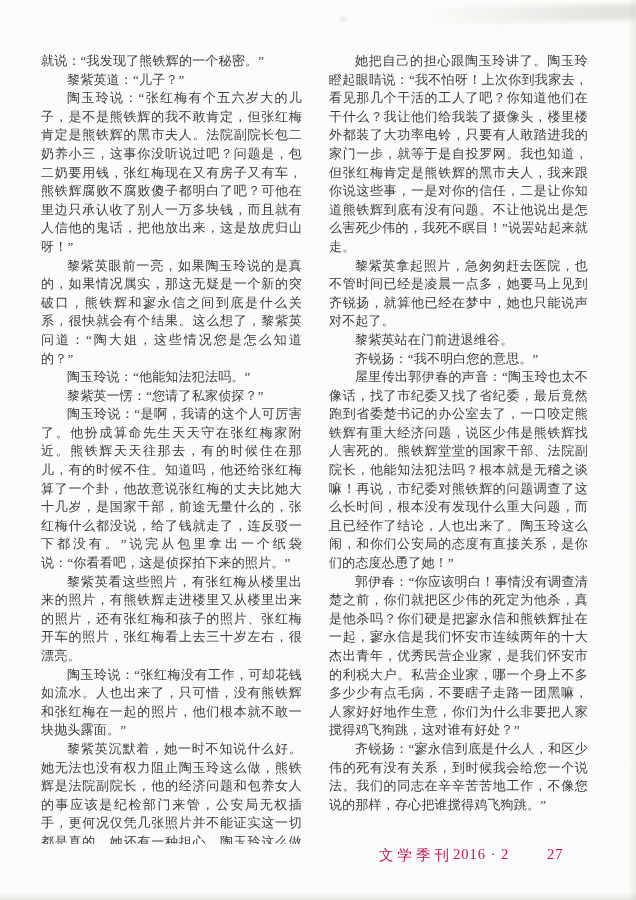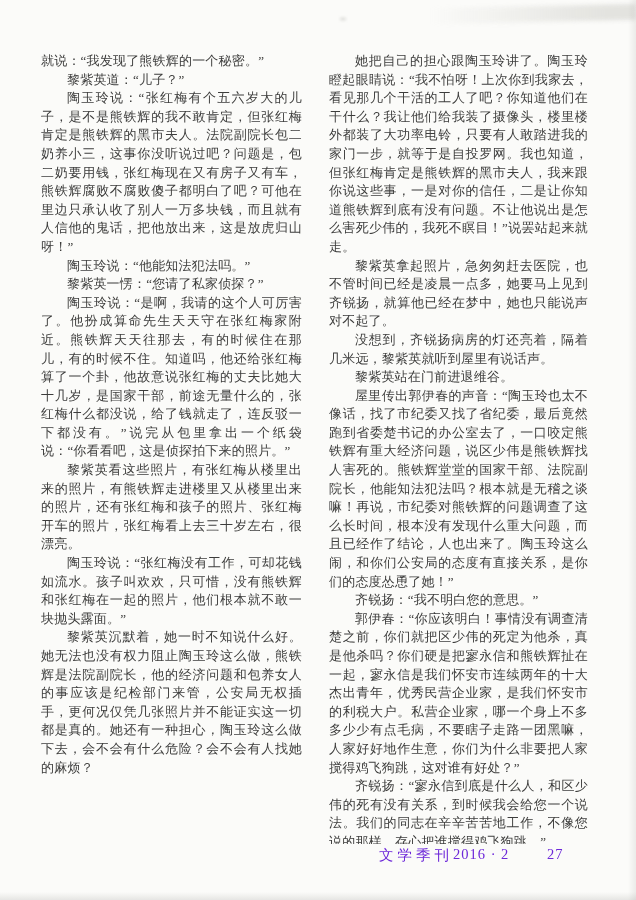--- a/index.html
+++ b/index.html
@@ -50,21 +50,21 @@
     margin: 0;
     text-indent: 2em;
     word-break: break-all;
   }
   .column p.no-indent { text-indent: 0; }
   #left-col  { left: 41px;  width: 261px; height: 792px; overflow: hidden; }
   #right-col { left: 329px; width: 259px; height: 792px; overflow: hidden; }
   .footer {
     position: absolute;
     top: 846px; left: 329px; width: 259px; height: 22px;
-    color: #6d28d9;
+    color: #be185d;
     font-size: 14.5px;
   }
   .footer .journal {
     position: absolute; left: 50px; top: 0;
     letter-spacing: 4px;
   }
   .footer .issue {
     position: absolute; left: 124px; top: 0;
     letter-spacing: 1px;
   }
@@ -78,35 +78,35 @@
 
 <div class="page">
 
   <div class="smudge-top-right"></div>
   <div class="smudge-top-dot"></div>
 
   <div class="column" id="left-col">
     <p class="no-indent">就说：“我发现了熊铁辉的一个秘密。”</p>
     <p>黎紫英道：“儿子？”</p>
     <p>陶玉玲说：“张红梅有个五六岁大的儿子，是不是熊铁辉的我不敢肯定，但张红梅肯定是熊铁辉的黑市夫人。法院副院长包二奶养小三，这事你没听说过吧？问题是，包二奶要用钱，张红梅现在又有房子又有车，熊铁辉腐败不腐败傻子都明白了吧？可他在里边只承认收了别人一万多块钱，而且就有人信他的鬼话，把他放出来，这是放虎归山呀！”</p>
+    <p>黎紫英眼前一亮，如果陶玉玲说的是真的，如果情况属实，那这无疑是一个新的突破口，熊铁辉和寥永信之间到底是什么关系，很快就会有个结果。这么想了，黎紫英问道：“陶大姐，这些情况您是怎么知道的？”</p>
     <p>陶玉玲说：“他能知法犯法吗。”</p>
     <p>黎紫英一愣：“您请了私家侦探？”</p>
     <p>陶玉玲说：“是啊，我请的这个人可厉害了。他扮成算命先生天天守在张红梅家附近。熊铁辉天天往那去，有的时候住在那儿，有的时候不住。知道吗，他还给张红梅算了一个卦，他故意说张红梅的丈夫比她大十几岁，是国家干部，前途无量什么的，张红梅什么都没说，给了钱就走了，连反驳一下都没有。”说完从包里拿出一个纸袋说：“你看看吧，这是侦探拍下来的照片。”</p>
     <p>黎紫英看这些照片，有张红梅从楼里出来的照片，有熊铁辉走进楼里又从楼里出来的照片，还有张红梅和孩子的照片、张红梅开车的照片，张红梅看上去三十岁左右，很漂亮。</p>
-    <p>陶玉玲说：“张红梅没有工作，可却花钱如流水。孩子叫欢欢，只可惜，没有熊铁辉和张红梅在一起的照片，他们根本就不敢一块抛头露面。”</p>
+    <p>陶玉玲说：“张红梅没有工作，可却花钱如流水。人也出来了，只可惜，没有熊铁辉和张红梅在一起的照片，他们根本就不敢一块抛头露面。”</p>
     <p>黎紫英沉默着，她一时不知说什么好。她无法也没有权力阻止陶玉玲这么做，熊铁辉是法院副院长，他的经济问题和包养女人的事应该是纪检部门来管，公安局无权插手，更何况仅凭几张照片并不能证实这一切都是真的。她还有一种担心，陶玉玲这么做下去，会不会有什么危险？会不会有人找她的麻烦？</p>
   </div>
 
   <div class="column" id="right-col">
     <p>她把自己的担心跟陶玉玲讲了。陶玉玲瞪起眼睛说：“我不怕呀！上次你到我家去，看见那几个干活的工人了吧？你知道他们在干什么？我让他们给我装了摄像头，楼里楼外都装了大功率电铃，只要有人敢踏进我的家门一步，就等于是自投罗网。我也知道，但张红梅肯定是熊铁辉的黑市夫人，我来跟你说这些事，一是对你的信任，二是让你知道熊铁辉到底有没有问题。不让他说出是怎么害死少伟的，我死不瞑目！”说罢站起来就走。</p>
     <p>黎紫英拿起照片，急匆匆赶去医院，也不管时间已经是凌晨一点多，她要马上见到齐锐扬，就算他已经在梦中，她也只能说声对不起了。</p>
-    <p>没想到，齐锐扬病房的灯还亮着，隔着几米远，黎紫英就听到屋里有说话声。</p>
     <p>黎紫英站在门前进退维谷。</p>
+    <p>齐锐扬：“我不明白您的意思。”</p>
     <p>屋里传出郭伊春的声音：“陶玉玲也太不像话，找了市纪委又找了省纪委，最后竟然跑到省委楚书记的办公室去了，一口咬定熊铁辉有重大经济问题，说区少伟是熊铁辉找人害死的。熊铁辉堂堂的国家干部、法院副院长，他能知法犯法吗？根本就是无稽之谈嘛！再说，市纪委对熊铁辉的问题调查了这么长时间，根本没有发现什么重大问题，而且已经作了结论，人也出来了。陶玉玲这么闹，和你们公安局的态度有直接关系，是你们的态度怂恿了她！”</p>
-    <p>齐锐扬：“我不明白您的意思。”</p>
     <p>郭伊春：“你应该明白！事情没有调查清楚之前，你们就把区少伟的死定为他杀，真是他杀吗？你们硬是把寥永信和熊铁辉扯在一起，寥永信是我们怀安市连续两年的十大杰出青年，优秀民营企业家，是我们怀安市的利税大户。私营企业家，哪一个身上不多多少少有点毛病，不要瞎子走路一团黑嘛，人家好好地作生意，你们为什么非要把人家搅得鸡飞狗跳，这对谁有好处？”</p>
     <p>齐锐扬：“寥永信到底是什么人，和区少伟的死有没有关系，到时候我会给您一个说法。我们的同志在辛辛苦苦地工作，不像您说的那样，存心把谁搅得鸡飞狗跳。”</p>
 
   </div>
 
   <div class="footer">
     <span class="journal">文学季刊</span>
     <span class="issue">2016 · 2</span>
     <span class="pagenum">27</span>
   </div>

